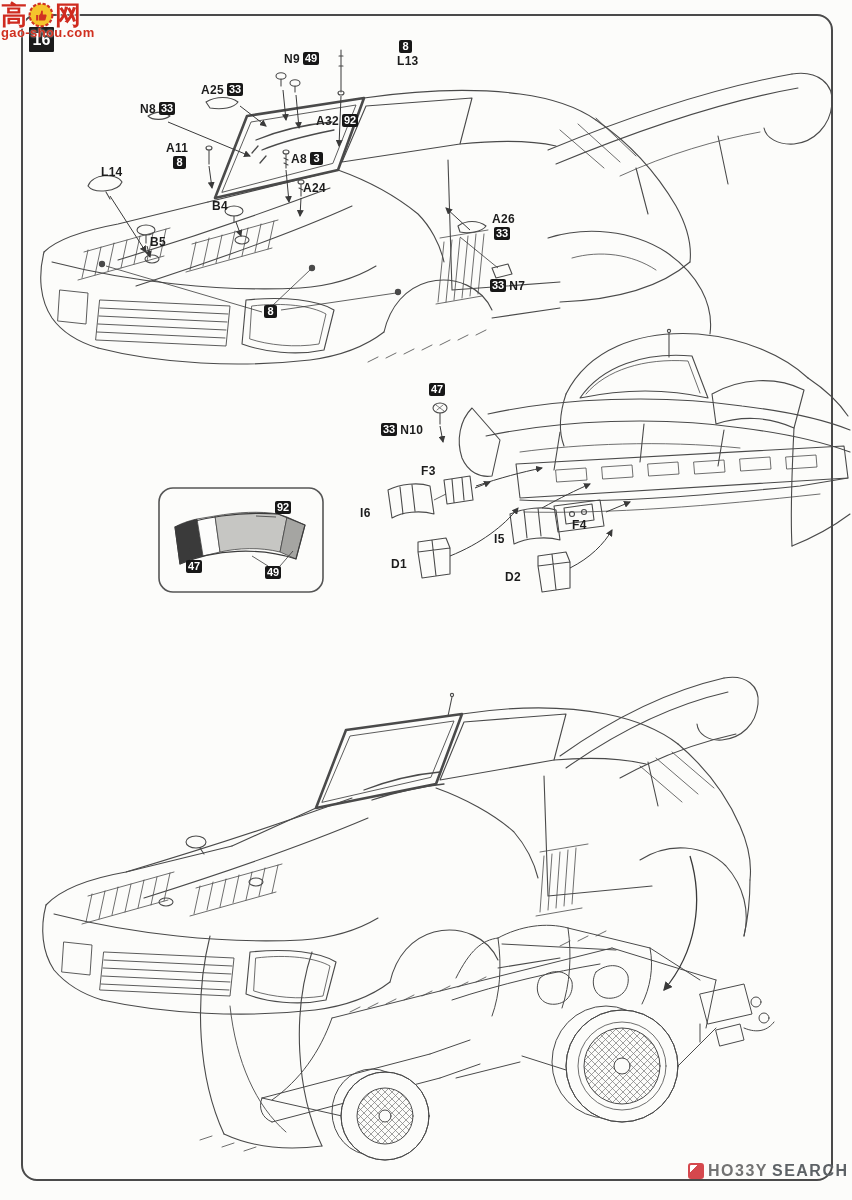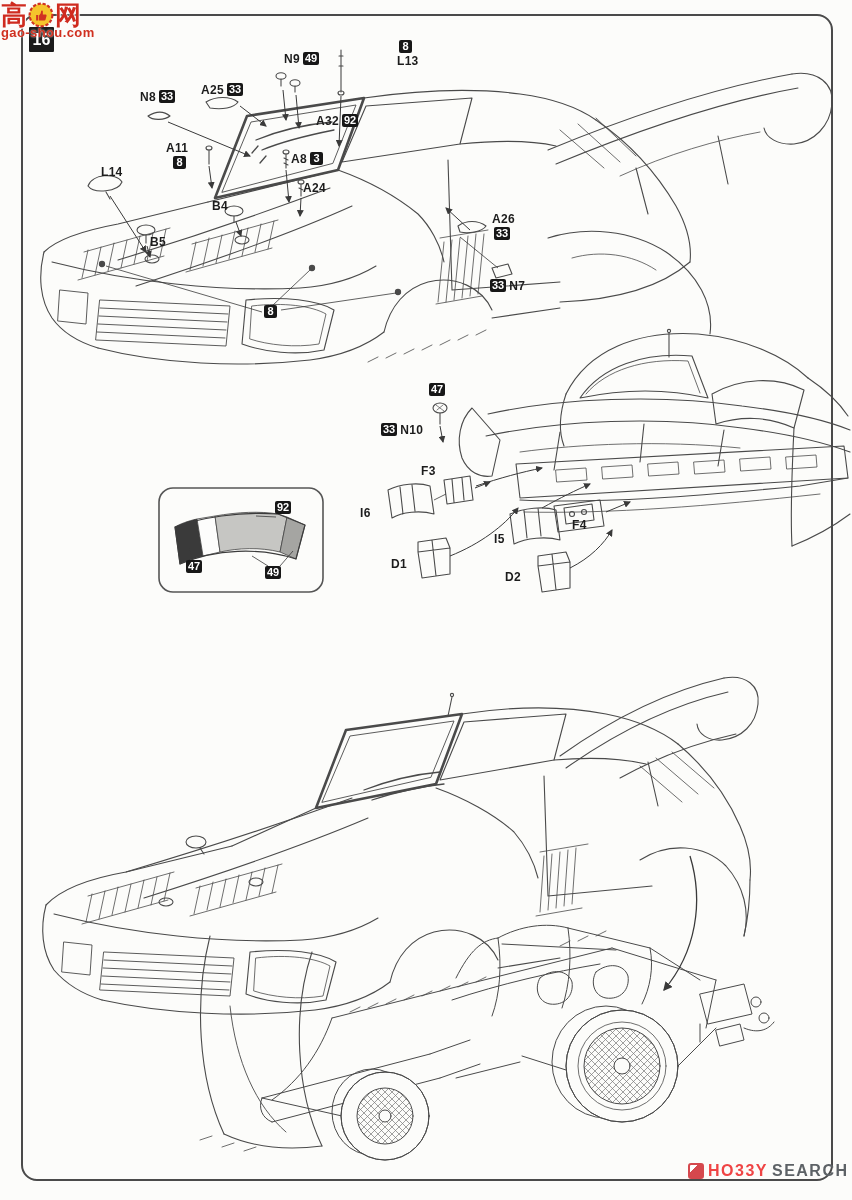--- a/index.html
+++ b/index.html
@@ -22,21 +22,21 @@
   
   .wm-top{position:absolute;left:1px;top:2px;z-index:6;line-height:1;}
   .wm-row{display:flex;align-items:center;gap:1px;}
   .wm-char{font-size:26px;font-weight:bold;color:#cf2b1f;text-shadow:0 0 2px #fff,1px 1px 0 #fff;}
   .wm-thumb{display:inline-block;width:26px;height:26px;}
   .wm-sub{font-size:13px;font-weight:bold;color:#d0301f;letter-spacing:0.4px;margin-top:-2px;
         text-shadow:0 0 2px #fff;}
   .wm-bottom{position:absolute;left:688px;top:1162px;display:flex;align-items:center;gap:4px;z-index:6;}
   .wmb-icon{width:16px;height:16px;border-radius:3px;border:2px solid #d5484d;
         background:linear-gradient(135deg,#ffffff 0 32%,#d5484d 32% 100%);box-sizing:border-box;}
-  .wmb-brand{font-size:16px;font-weight:bold;color:#ef4444;letter-spacing:1.5px;}
+  .wmb-brand{font-size:16px;font-weight:bold;color:#737373;letter-spacing:1.5px;}
   .wmb-suffix{font-size:16px;font-weight:bold;color:#5d6266;letter-spacing:1.5px;}
 </style>
 </head>
 <body>
 
 <div class="page">
   <div class="sheet-border"></div>
 
   <svg class="art" width="852" height="1200" viewBox="0 0 852 1200">
     <defs>
@@ -283,21 +283,21 @@
     <span class="pbox">49</span>
   </div>
   <div class="lbl col" style="left:397px;top:40px">
     <span class="pbox ind2">8</span>
     <span class="code">L13</span>
   </div>
   <div class="lbl" style="left:201px;top:83px">
     <span class="code">A25</span>
     <span class="pbox">33</span>
   </div>
-  <div class="lbl" style="left:140px;top:90px">
+  <div class="lbl" style="left:140px;top:102px">
     <span class="code">N8</span>
     <span class="pbox">33</span>
   </div>
   <div class="lbl" style="left:316px;top:114px">
     <span class="code">A32</span>
     <span class="pbox">92</span>
   </div>
   <div class="lbl col" style="left:166px;top:142px">
     <span class="code">A11</span>
     <span class="pbox ind">8</span>

